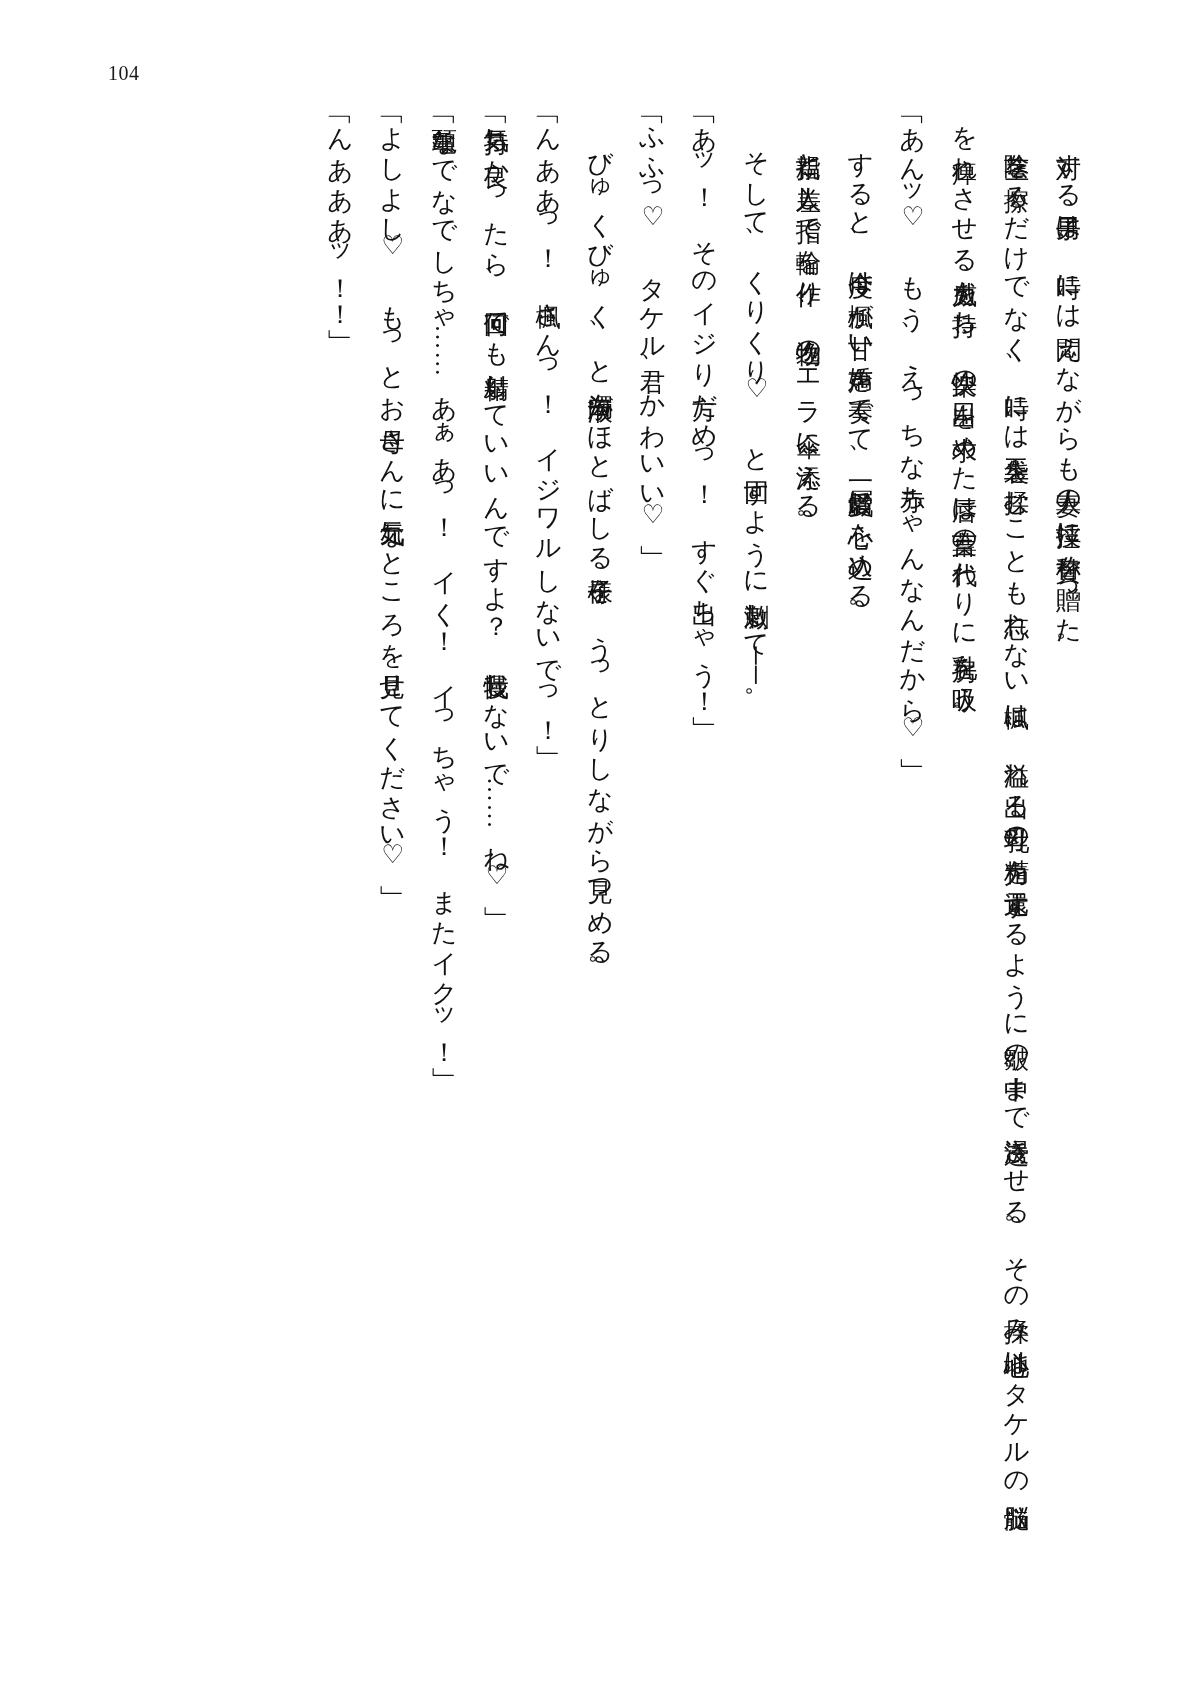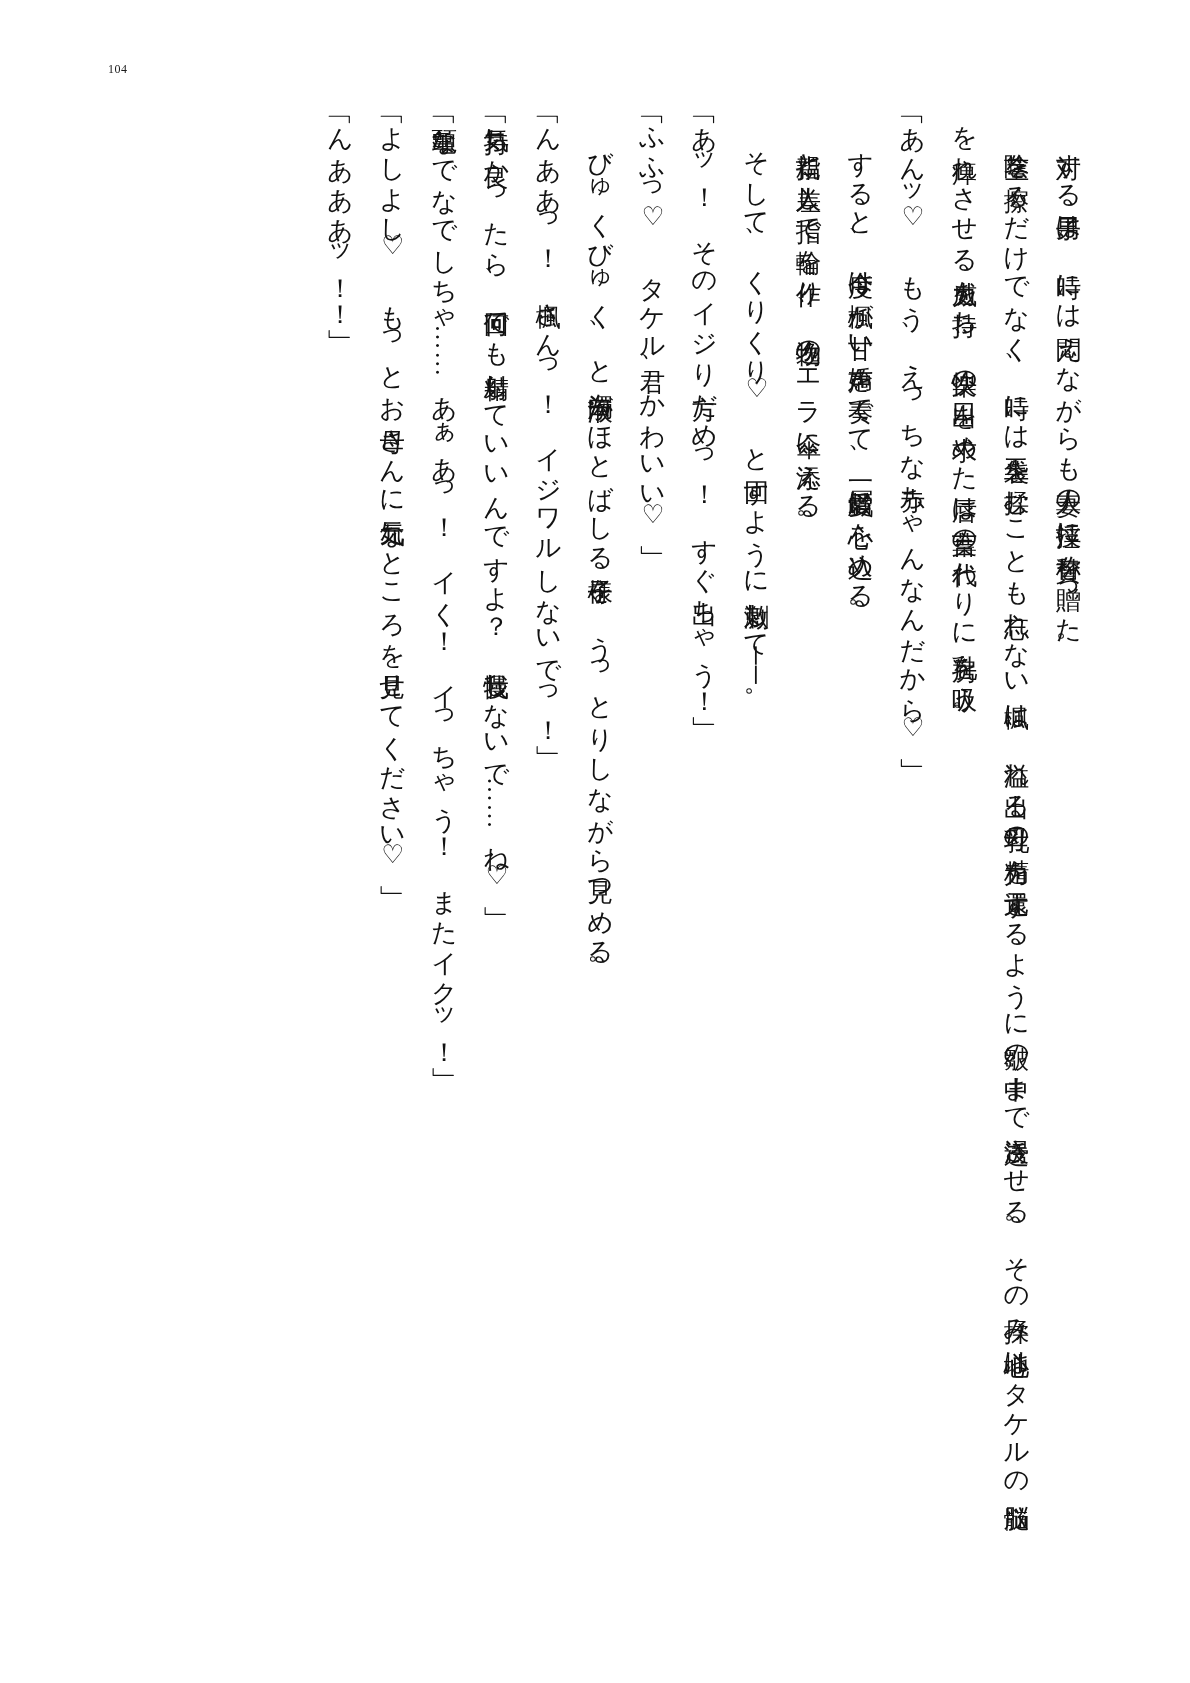--- a/index.html
+++ b/index.html
@@ -13,21 +13,21 @@
     height: 1683px;
     background: #ffffff;
     overflow: hidden;
     font-family: "Liberation Serif", "DejaVu Serif", serif;
     color: #111111;
   }
   .page-number {
     position: absolute;
     top: 62px;
     left: 108px;
-    font-size: 12px;
+    font-size: 20px;
     letter-spacing: 0.5px;
     color: #1a1a1a;
     font-family: "Liberation Serif", "DejaVu Serif", serif;
   }
   .text-body {
     position: absolute;
     top: 108px;
     right: 96px;
     height: 1380px;
     width: 920px;

